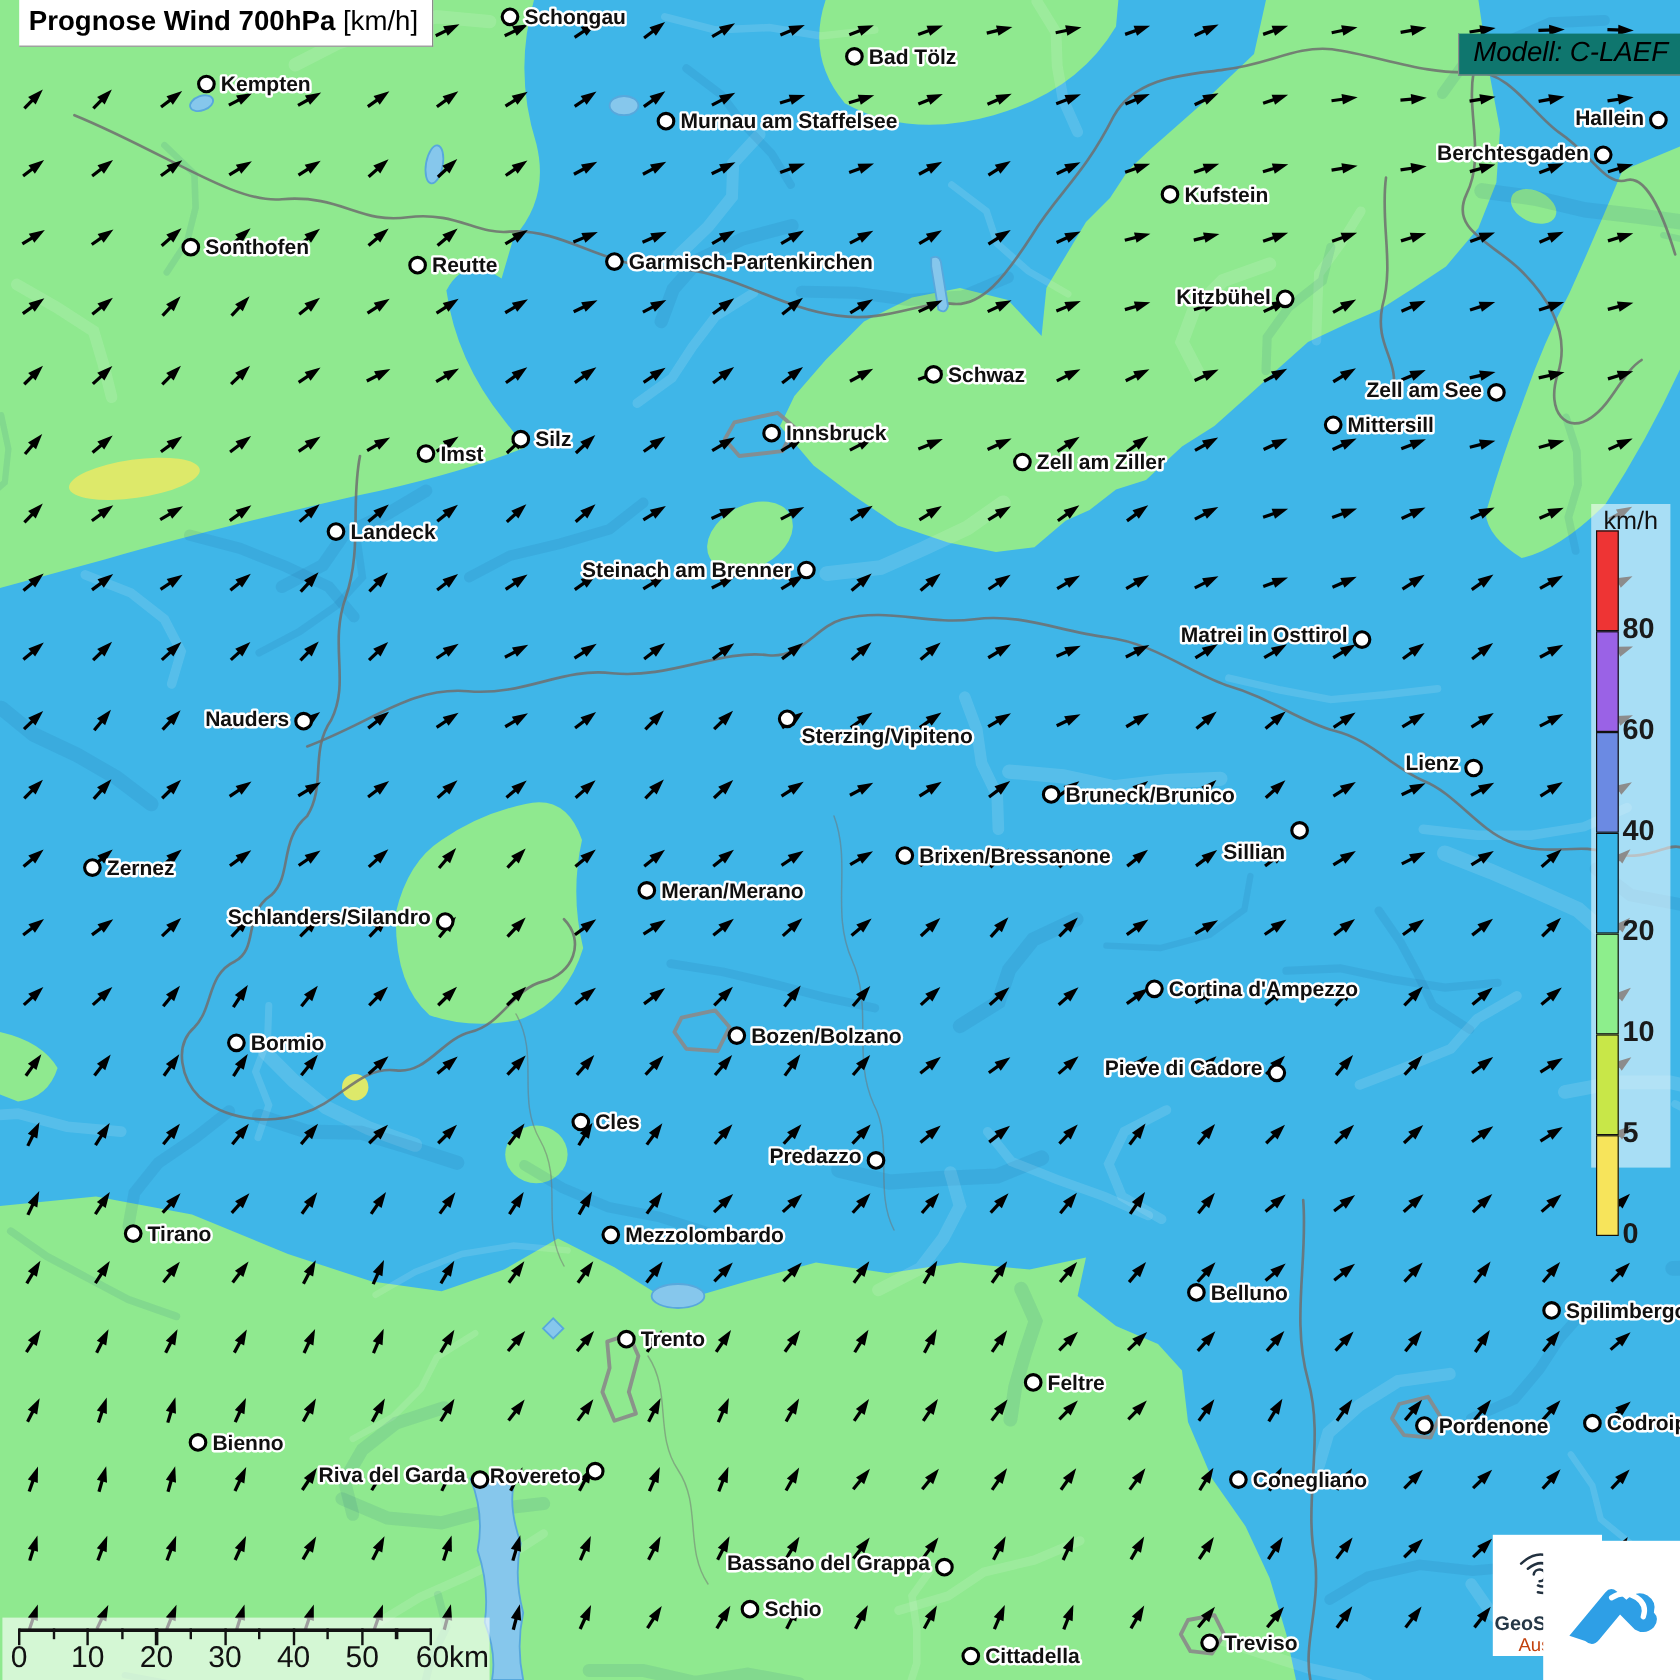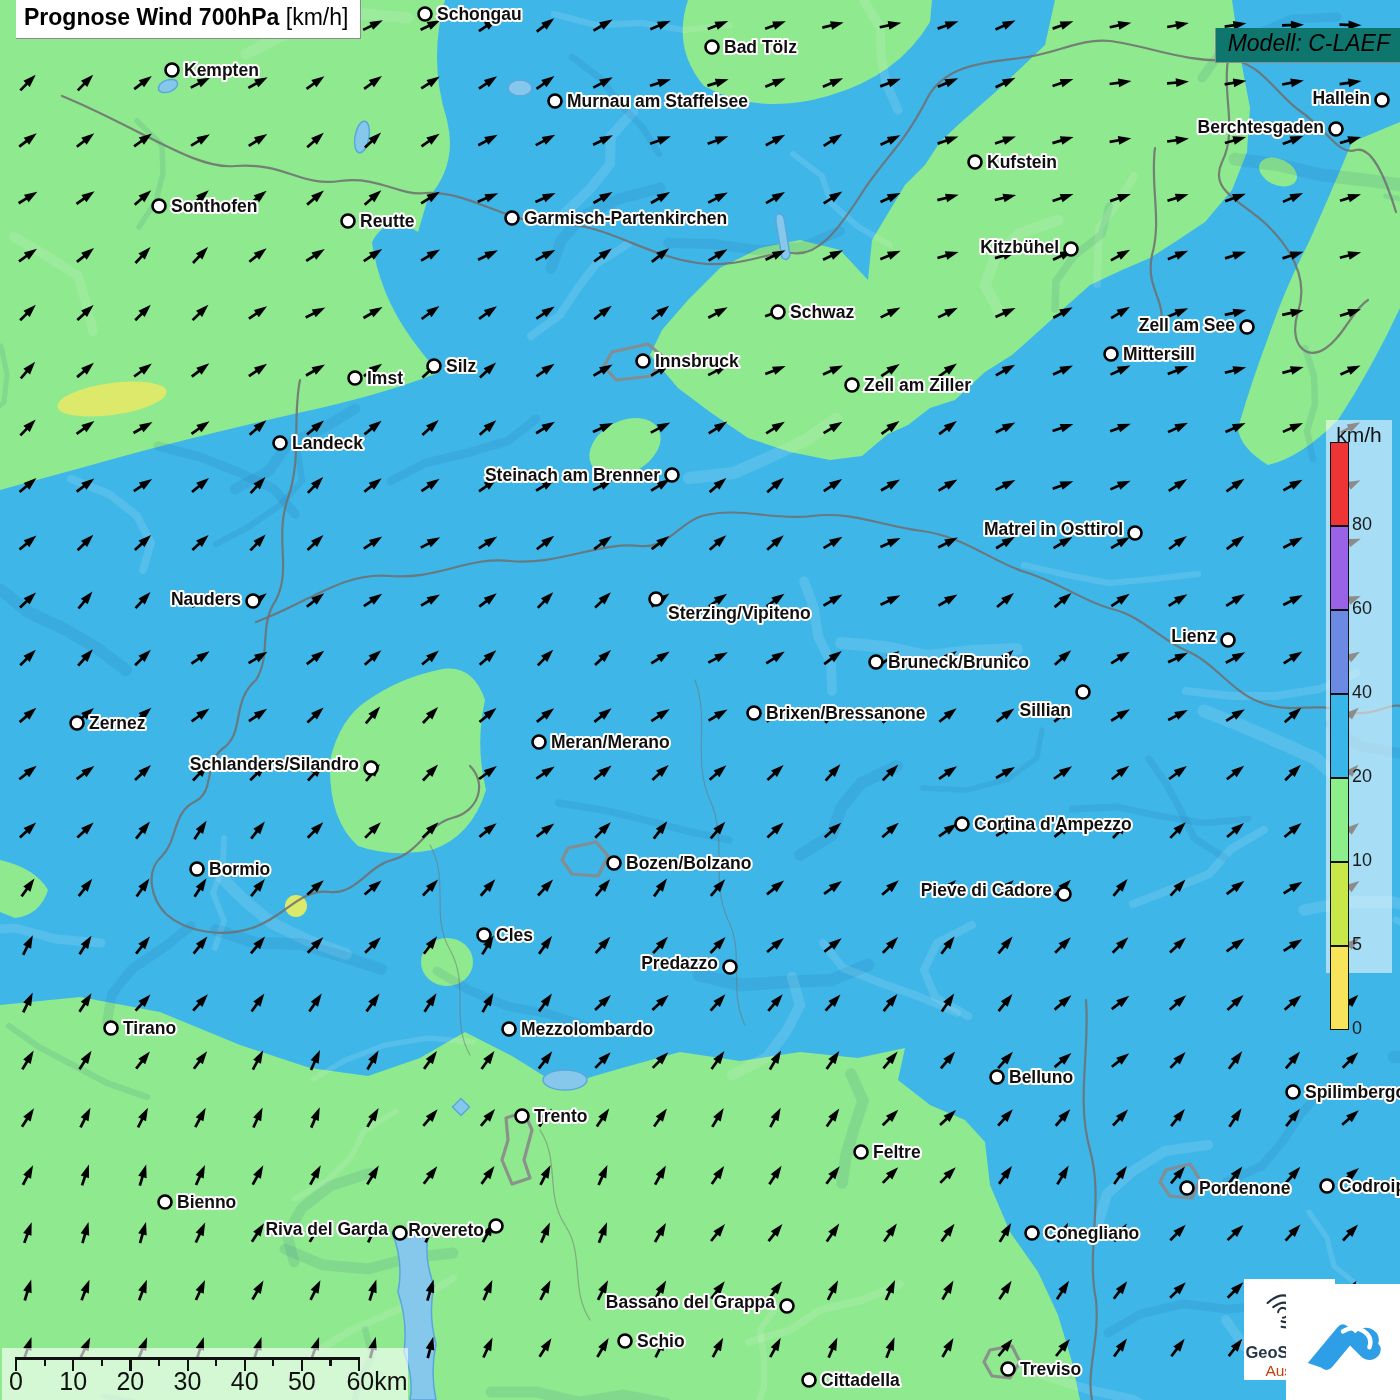--- a/index.html
+++ b/index.html
@@ -28,22 +28,22 @@
   #title-line1 .b{font-weight:bold;}
   #title-line2{font-size:23px;font-style:italic;color:#000;margin-top:2px;white-space:nowrap;}
   #model-box{right:0;top:0;background:#0f766e;border-left:1.5px solid #8c8c8c;
              border-bottom:1.5px solid #8c8c8c;padding:2px 10px 5px 12px;
              font-size:23px;font-style:italic;color:#000;white-space:nowrap;margin-top:28px;}
   #legend{left:1326px;top:420px;width:66px;height:553px;background:rgba(255,255,255,.55);}
   #legend-unit{position:absolute;left:0;top:3px;width:100%;text-align:center;
                font-size:21px;color:#111;}
   .legend-seg{position:absolute;left:4px;width:19px;height:84px;border:1px solid #111;
               box-sizing:border-box;}
-  .legend-lab{position:absolute;left:26px;font-size:18px;color:#1a1a1a;
-              transform:translateY(-55%);}
+  .legend-lab{position:absolute;left:26px;font-size:24px;color:#1a1a1a;
+              transform:translateY(-55%);font-weight:bold;}
   #scalebar{left:2px;top:1348px;width:406px;height:52px;background:rgba(255,255,255,.62);}
   #sb-line{position:absolute;left:14px;top:9px;height:2.5px;background:#111;}
   .sb-tick{position:absolute;width:2.2px;background:#111;top:9px;}
   .sb-label{position:absolute;top:19px;font-size:25px;color:#111;transform:translateX(-50%);
             white-space:nowrap;}
   #logo-geo{left:1244px;top:1279px;width:91px;height:101px;background:#ffffff;
             text-align:center;}
   #logo-geo .nm{font-size:16.5px;font-weight:bold;color:#253746;margin-top:-2px;}
   #logo-geo .ct{font-size:15.5px;color:#c2410c;}
   #logo-blue{left:1286px;top:1284px;width:114px;height:116px;background:#ffffff;

